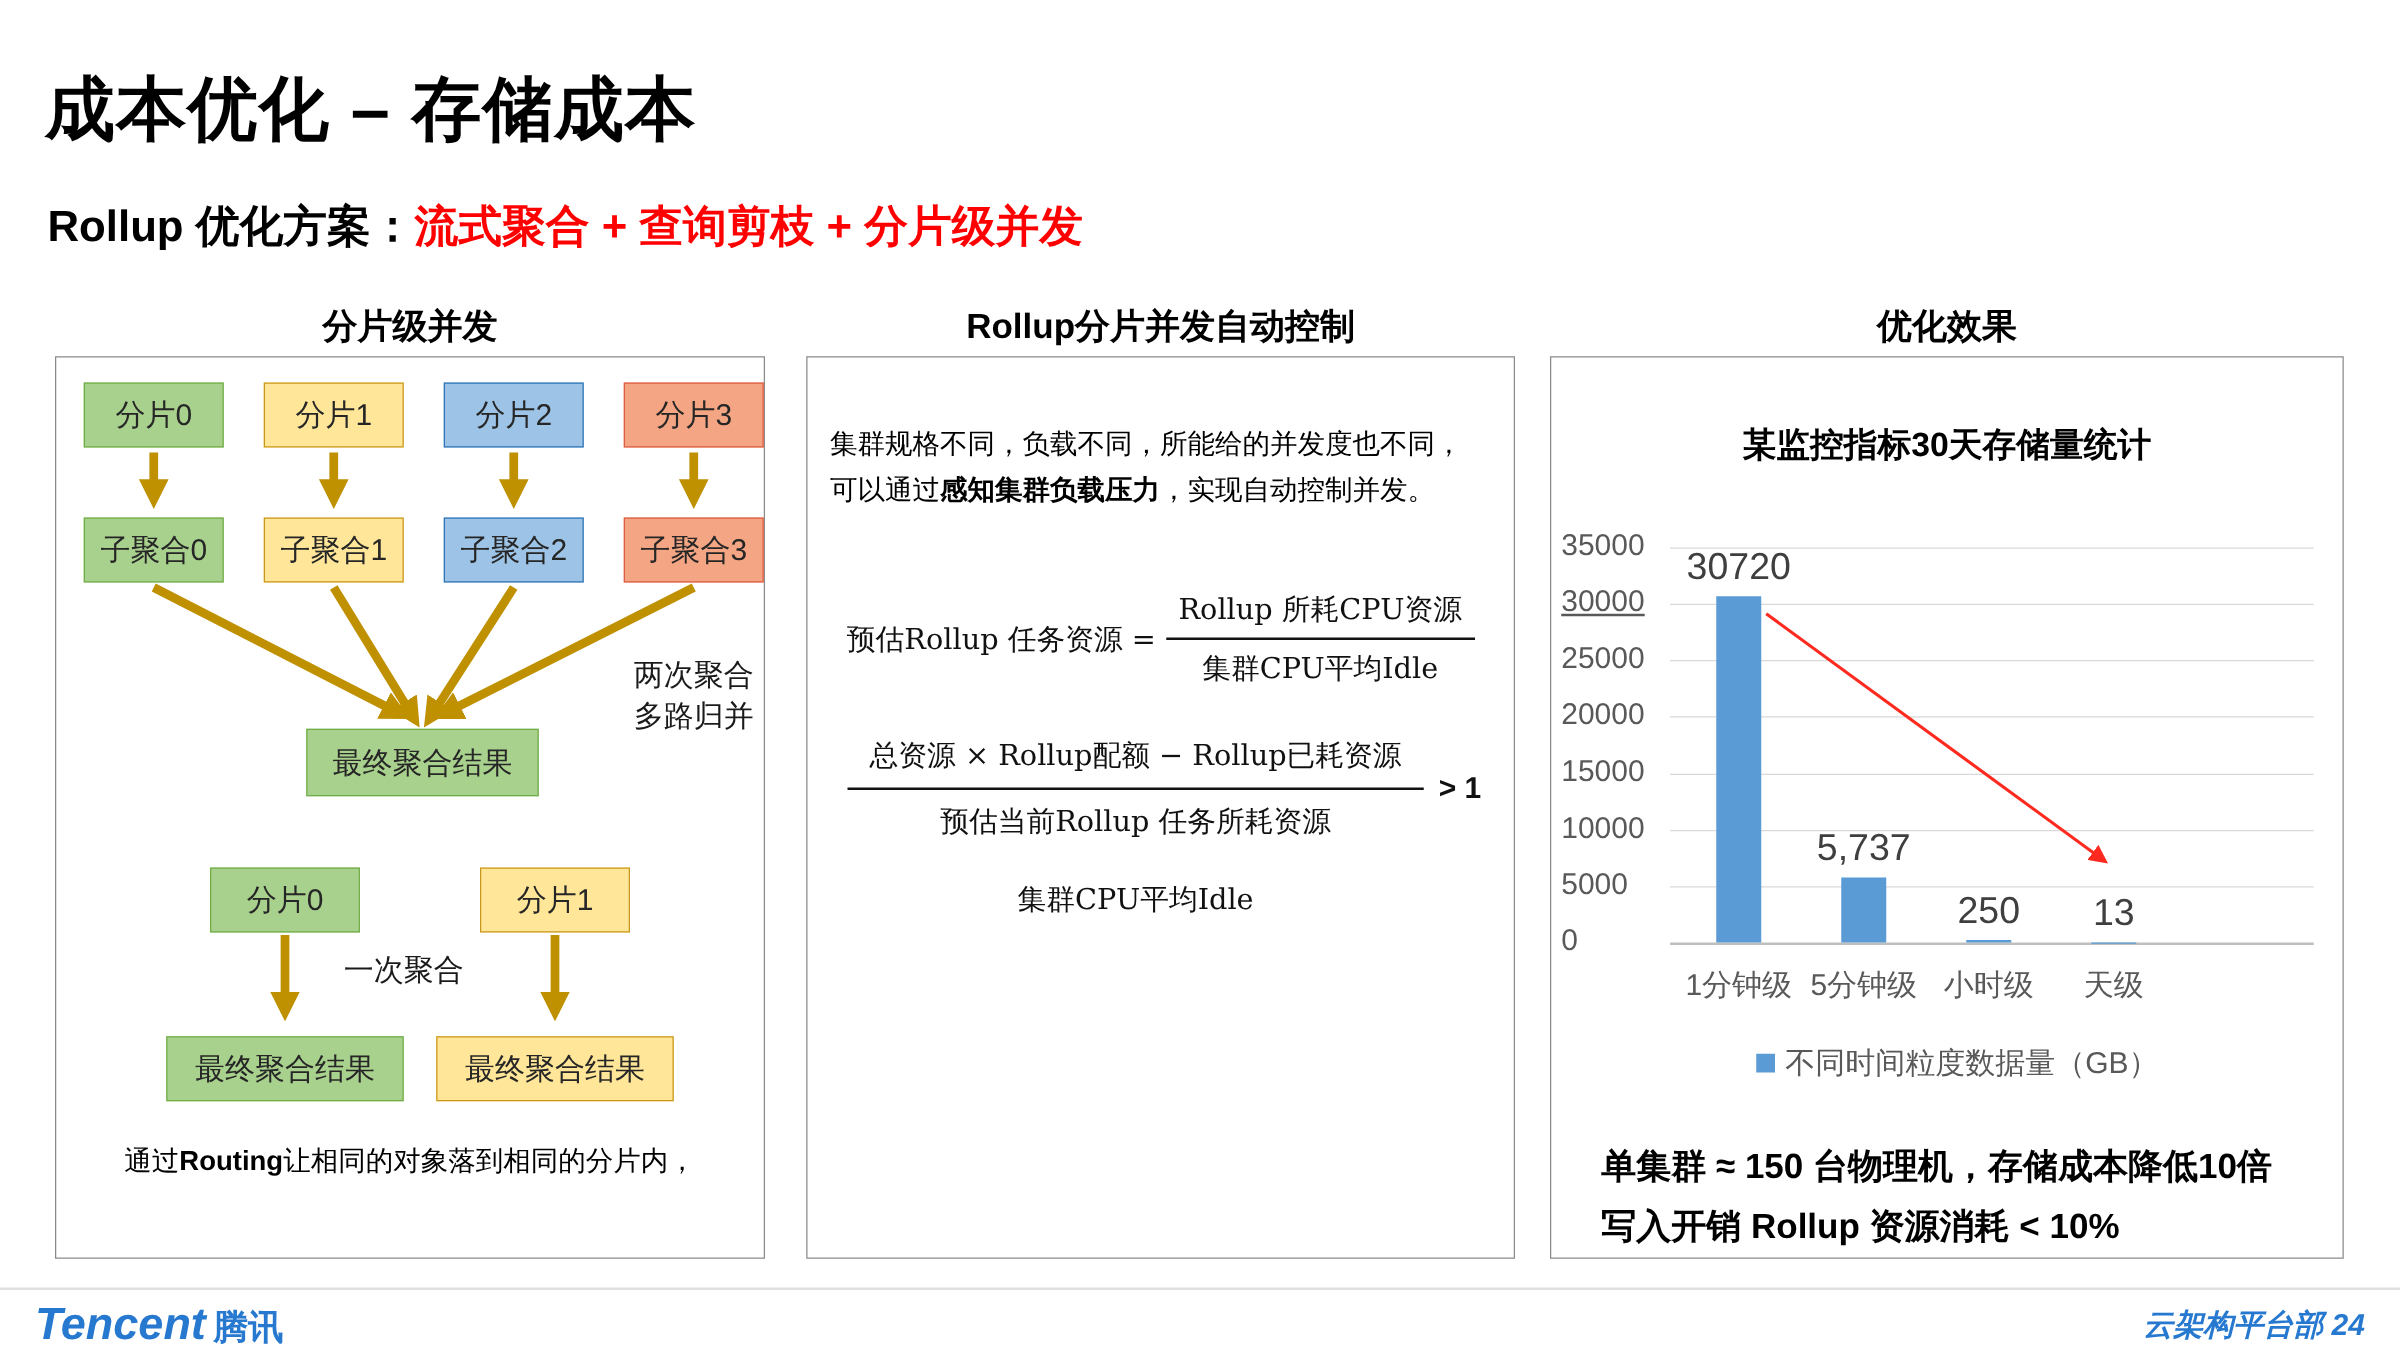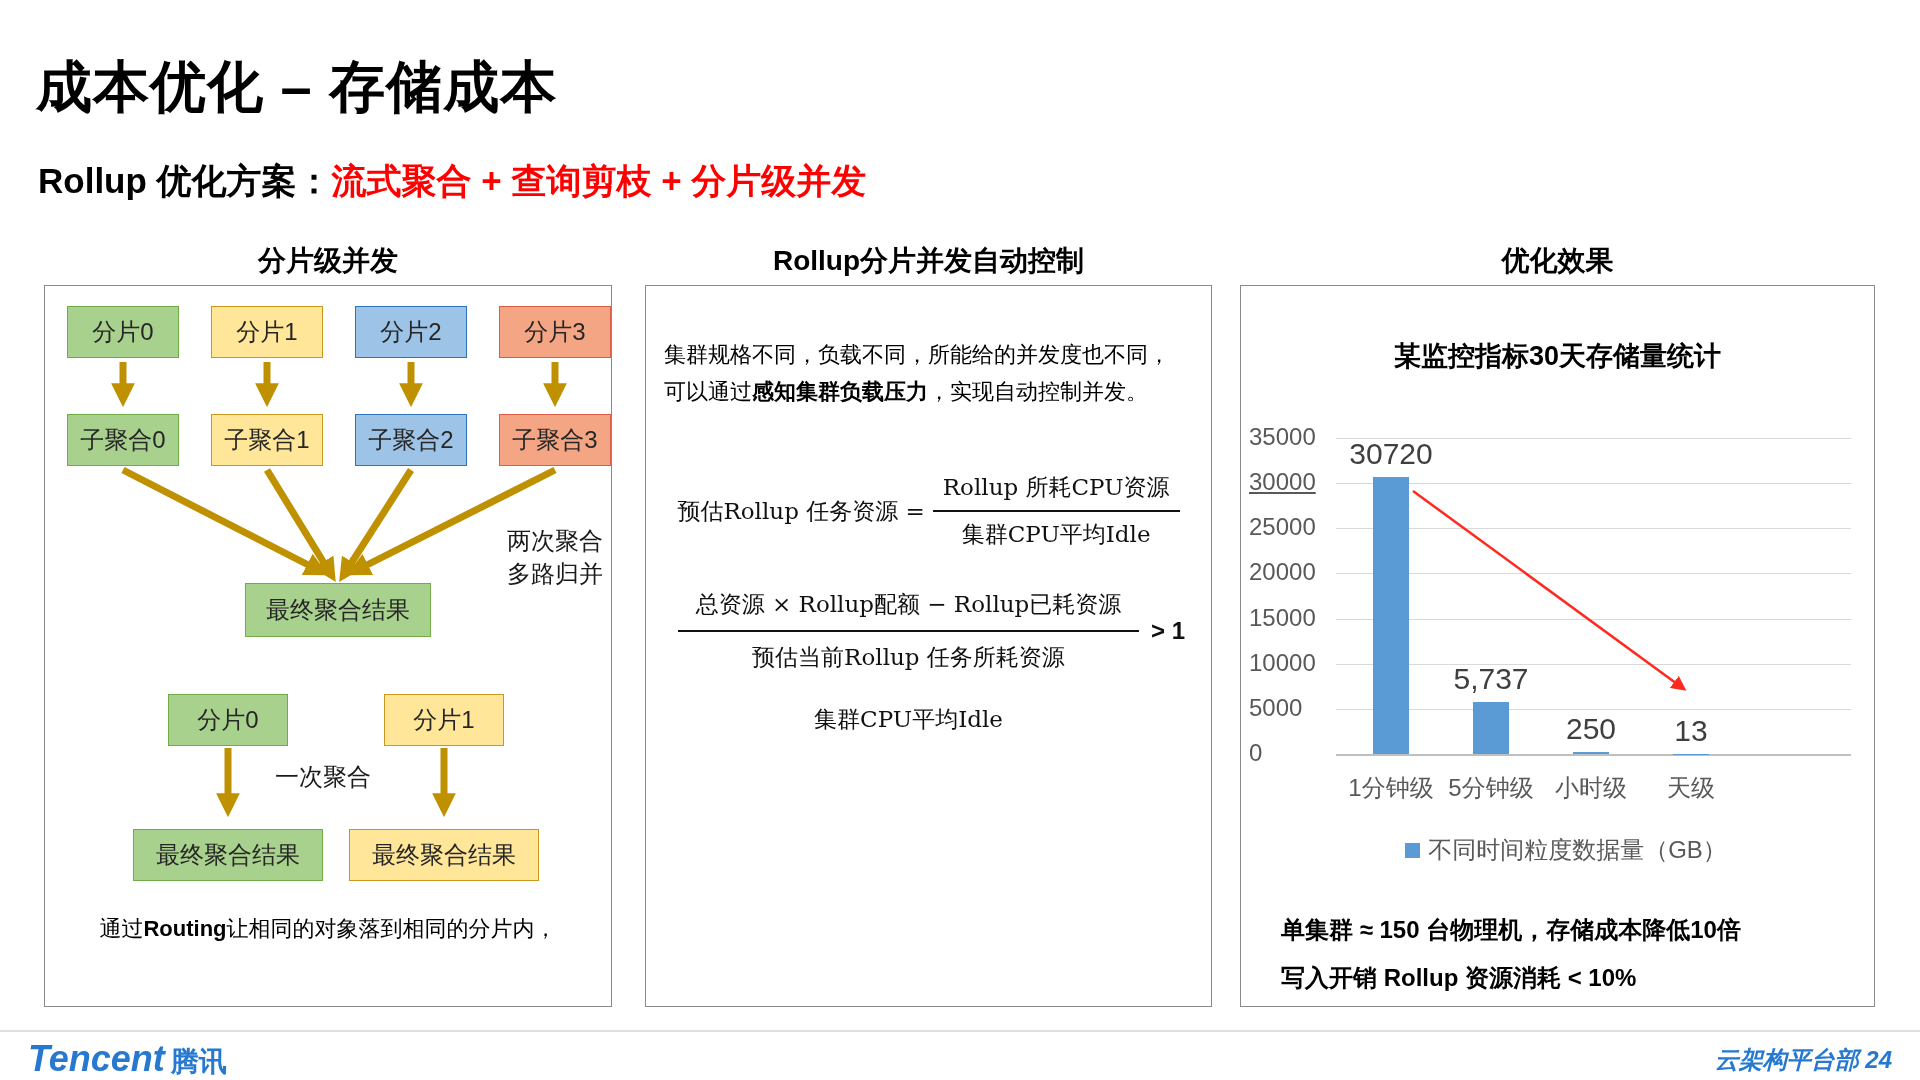--- a/index.html
+++ b/index.html
@@ -41,21 +41,21 @@
   .chart-title{position:absolute;left:0;right:0;top:52px;text-align:center;font-size:27px;font-weight:bold;}
   #chart-layer{position:absolute;inset:0;}
   .gridline{position:absolute;left:95px;width:515px;height:1px;background:#D9D9D9;}
   .axisline{background:#BFBFBF;height:2px;}
   .ytick{position:absolute;left:8px;width:75px;font-size:24px;color:#595959;}
   .bar{position:absolute;background:#5B9BD5;}
   .val-label{position:absolute;width:140px;text-align:center;font-size:30px;color:#3F3F3F;}
   .xtick{position:absolute;width:120px;text-align:center;font-size:24px;color:#595959;top:486px;}
   .legend{position:absolute;left:40px;width:570px;top:548px;text-align:center;font-size:24px;color:#595959;}
   .legend .swatch{display:inline-block;width:15px;height:15px;background:#5B9BD5;margin-right:8px;}
-  .summary{position:absolute;left:40px;font-size:24px;font-weight:bold;color:#000;}
+  .summary{position:absolute;left:40px;font-size:28px;font-weight:bold;color:#000;}
   
   .footer-line{position:absolute;left:0;right:0;top:1030px;height:2px;background:#E0E0E0;}
   .logo{position:absolute;left:28px;top:1038px;color:#2779D0;}
   .logo-en{font-size:36px;font-weight:bold;font-style:italic;}
   .logo-cn{font-size:28px;font-weight:bold;margin-left:6px;}
   .footer-right{position:absolute;right:28px;top:1044px;font-size:24px;font-weight:bold;font-style:italic;color:#2779D0;}
   svg.layer{position:absolute;inset:0;pointer-events:none;}
 </style>
 </head>
 <body>

